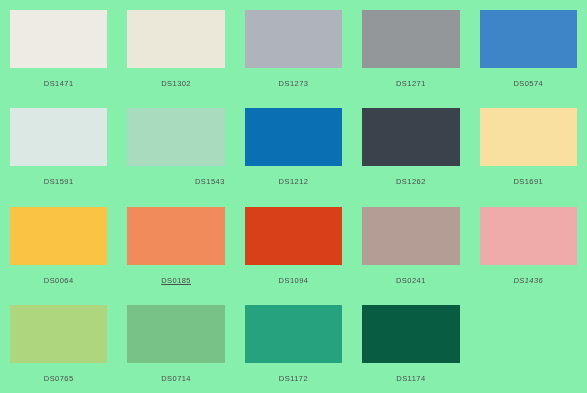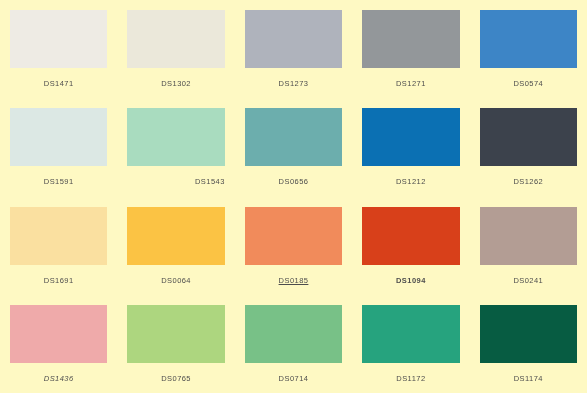--- a/index.html
+++ b/index.html
@@ -46,21 +46,21 @@
     letter-spacing: 0.45px;
     color: #4d4d4d;
     font-family: "Liberation Sans", sans-serif;
     padding-top: 11px;
     white-space: nowrap;
   }
 </style>
 </head>
 <body>
 
-<div id="palette-grid" style="background: #fef9c3;">
+<div id="palette-grid" style="background: #86efac;">
     <div class="swatch-cell">
       <div class="swatch-chip" style="background: rgb(238, 235, 228);"></div>
       <div class="swatch-label" style="color: rgb(77, 77, 77);">DS1471</div>
     </div>
     <div class="swatch-cell">
       <div class="swatch-chip" style="background: rgb(235, 232, 218);"></div>
       <div class="swatch-label" style="color: rgb(77, 77, 77);">DS1302</div>
     </div>
     <div class="swatch-cell">
       <div class="swatch-chip" style="background: rgb(175, 179, 188);"></div>
@@ -76,24 +76,20 @@
     </div>
     <div class="swatch-cell">
       <div class="swatch-chip" style="background: rgb(220, 232, 228);"></div>
       <div class="swatch-label" style="color: rgb(77, 77, 77);">DS1591</div>
     </div>
     <div class="swatch-cell">
       <div class="swatch-chip" style="background: rgb(169, 220, 191);"></div>
       <div class="swatch-label" style="color: rgb(77, 77, 77); text-align: right;">DS1543</div>
     </div>
     <div class="swatch-cell">
-      <div class="swatch-chip" style="background: rgb(108, 174, 173);"></div>
-      <div class="swatch-label" style="color: rgb(77, 77, 77);">DS0656</div>
-    </div>
-    <div class="swatch-cell">
       <div class="swatch-chip" style="background: rgb(11, 112, 179);"></div>
       <div class="swatch-label" style="color: rgb(77, 77, 77);">DS1212</div>
     </div>
     <div class="swatch-cell">
       <div class="swatch-chip" style="background: rgb(60, 66, 76);"></div>
       <div class="swatch-label" style="color: rgb(77, 77, 77);">DS1262</div>
     </div>
     <div class="swatch-cell">
       <div class="swatch-chip" style="background: rgb(250, 224, 160);"></div>
       <div class="swatch-label" style="color: rgb(77, 77, 77);">DS1691</div>
@@ -101,21 +97,21 @@
     <div class="swatch-cell">
       <div class="swatch-chip" style="background: rgb(251, 195, 68);"></div>
       <div class="swatch-label" style="color: rgb(77, 77, 77);">DS0064</div>
     </div>
     <div class="swatch-cell">
       <div class="swatch-chip" style="background: rgb(241, 139, 91);"></div>
       <div class="swatch-label" style="color: rgb(77, 77, 77); text-decoration: underline;">DS0185</div>
     </div>
     <div class="swatch-cell">
       <div class="swatch-chip" style="background: rgb(216, 64, 26);"></div>
-      <div class="swatch-label" style="color: rgb(77, 77, 77); font-weight: bold;">DS1094</div>
+      <div class="swatch-label" style="color: rgb(77, 77, 77);">DS1094</div>
     </div>
     <div class="swatch-cell">
       <div class="swatch-chip" style="background: rgb(179, 157, 148);"></div>
       <div class="swatch-label" style="color: rgb(77, 77, 77);">DS0241</div>
     </div>
     <div class="swatch-cell">
       <div class="swatch-chip" style="background: rgb(239, 170, 170);"></div>
       <div class="swatch-label" style="color: rgb(77, 77, 77); font-style: italic;">DS1436</div>
     </div>
     <div class="swatch-cell">

